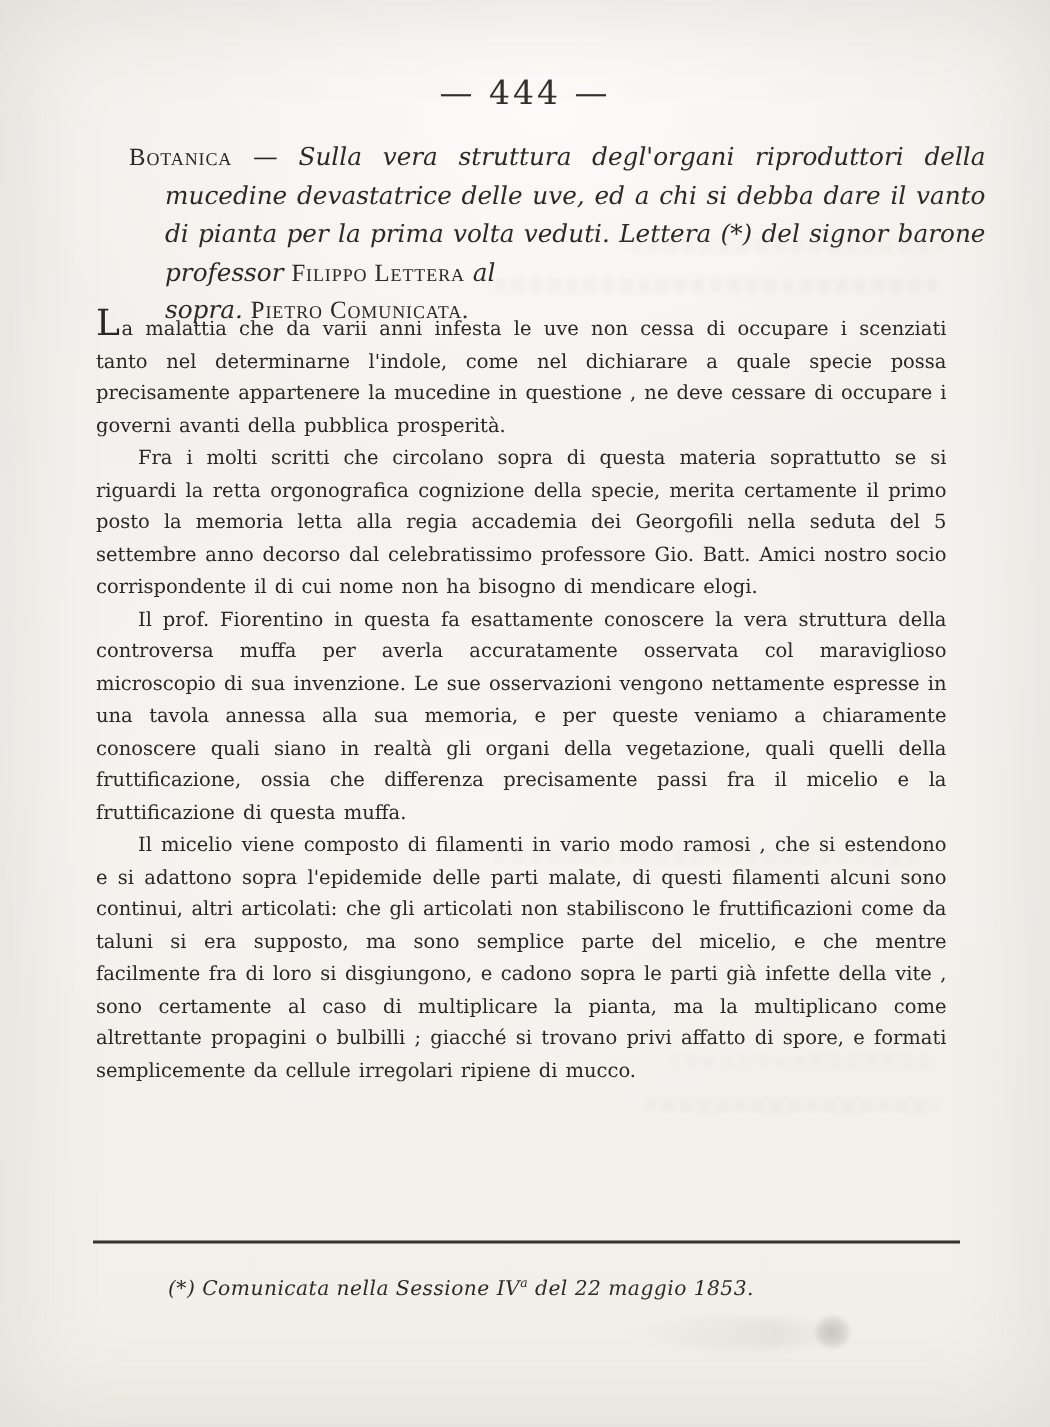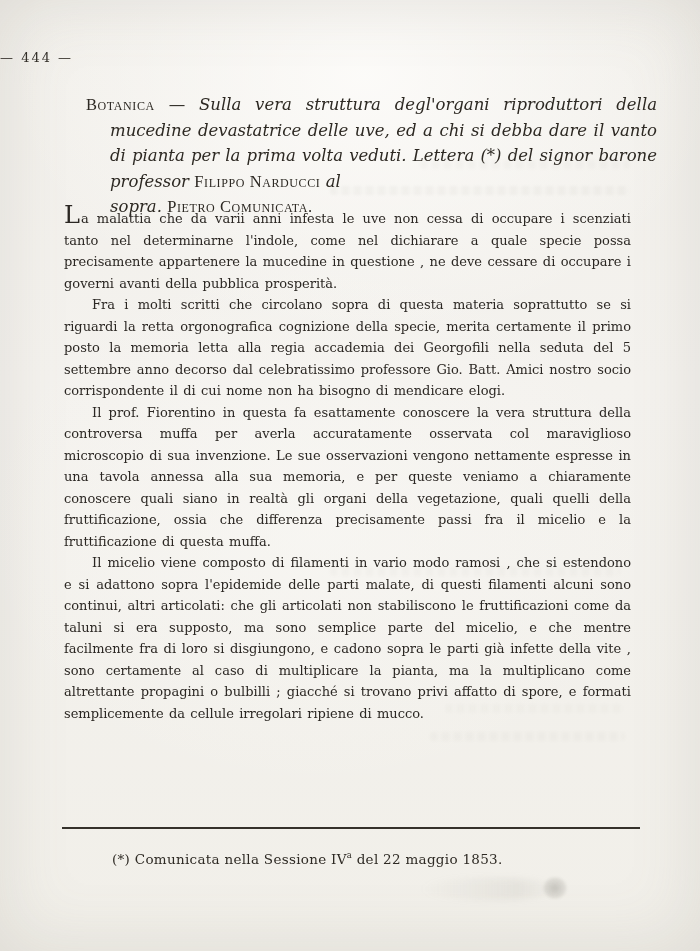--- a/index.html
+++ b/index.html
@@ -13,22 +13,22 @@
     font-family: "DejaVu Serif", "Liberation Serif", serif;
     background:
       radial-gradient(ellipse 85% 45% at 52% 8%, rgba(253,252,250,0.9) 0%, rgba(253,252,250,0) 60%),
       radial-gradient(ellipse 70% 40% at 45% 55%, rgba(250,249,246,0.55) 0%, rgba(250,249,246,0) 70%),
       linear-gradient(180deg, #f1efea 0%, #f4f2ee 40%, #f1efe9 100%);
     box-shadow: inset 0 0 70px rgba(125,118,104,0.16);
   }
   .pageno {
     position: absolute;
     top: 50px; left: 0; right: 0;
-    text-align: left;
-    font-size: 13px;
+    text-align: center;
+    font-size: 22px;
     letter-spacing: 2px;
     color: #332f29;
   }
   .article-header {
     position: absolute;
     top: 92px; left: 86px; width: 547px;
     font-size: 16.5px;
     line-height: 25.5px;
     font-style: italic;
     text-align: justify;
@@ -65,20 +65,21 @@
     height: 2px;
     background: #35312b;
     border: none; margin: 0;
   }
   .footnote {
     position: absolute;
     top: 850px; left: 112px;
     font-size: 13.5px;
     letter-spacing: 0.3px;
     color: #2e2a24;
+    font-style: italic;
   }
   .footnote sup { font-size: 0.62em; }
   .stain {
     position: absolute;
     top: 872px; left: 538px;
     width: 34px; height: 32px;
     background: radial-gradient(closest-side, rgba(132,130,122,0.38), rgba(132,130,122,0.18) 55%, rgba(132,130,122,0) 75%);
     filter: blur(1px);
     border-radius: 50%;
   }
@@ -106,21 +107,21 @@
   .ghost5 { top: 704px; left: 445px; width: 180px; opacity: 0.3; }
 </style>
 </head>
 <body>
 
 <div class="page">
 
   <div class="pageno">— 444 —</div>
 
   <div class="article-header">
-    <span class="sc">Botanica</span><span class="dash"> — </span><span>Sulla vera struttura degl'organi riproduttori della mucedine devastatrice delle uve, ed a chi si debba dare il vanto di pianta per la prima volta veduti. Lettera (*) del signor barone professor </span><span class="sc">Filippo Narducci</span><span> al </span><br>
+    <span class="sc">Botanica</span><span class="dash"> — </span><span>Sulla vera struttura degl'organi riproduttori della mucedine devastatrice delle uve, ed a chi si debba dare il vanto di pianta per la prima volta veduti. Lettera (*) del signor barone professor </span><span class="sc">Filippo Lettera</span><span> al </span><br>
     <span>sopra. </span><span class="sc">Pietro Comunicata.</span>
   </div>
 
   <div class="body-text">
     <p class="first">La malattia che da varii anni infesta le uve non cessa di occupare i scenziati tanto nel determinarne l'indole, come nel dichiarare a quale specie possa precisamente appartenere la mucedine in questione , ne deve cessare di occupare i governi avanti della pubblica prosperità.</p>
     <p>Fra i molti scritti che circolano sopra di questa materia soprattutto se si riguardi la retta orgonografica cognizione della specie, merita certamente il primo posto la memoria letta alla regia accademia dei Georgofili nella seduta del 5 settembre anno decorso dal celebratissimo professore Gio. Batt. Amici nostro socio corrispondente il di cui nome non ha bisogno di mendicare elogi.</p>
     <p>Il prof. Fiorentino in questa fa esattamente conoscere la vera struttura della controversa muffa per averla accuratamente osservata col maraviglioso microscopio di sua invenzione. Le sue osservazioni vengono nettamente espresse in una tavola annessa alla sua memoria, e per queste veniamo a chiaramente conoscere quali siano in realtà gli organi della vegetazione, quali quelli della fruttificazione, ossia che differenza precisamente passi fra il micelio e la fruttificazione di questa muffa.</p>
     <p>Il micelio viene composto di filamenti in vario modo ramosi , che si estendono e si adattono sopra l'epidemide delle parti malate, di questi filamenti alcuni sono continui, altri articolati: che gli articolati non stabiliscono le fruttificazioni come da taluni si era supposto, ma sono semplice parte del micelio, e che mentre facilmente fra di loro si disgiungono, e cadono sopra le parti già infette della vite , sono certamente al caso di multiplicare la pianta, ma la multiplicano come altrettante propagini o bulbilli ; giacché si trovano privi affatto di spore, e formati semplicemente da cellule irregolari ripiene di mucco.</p>
   </div>
 

